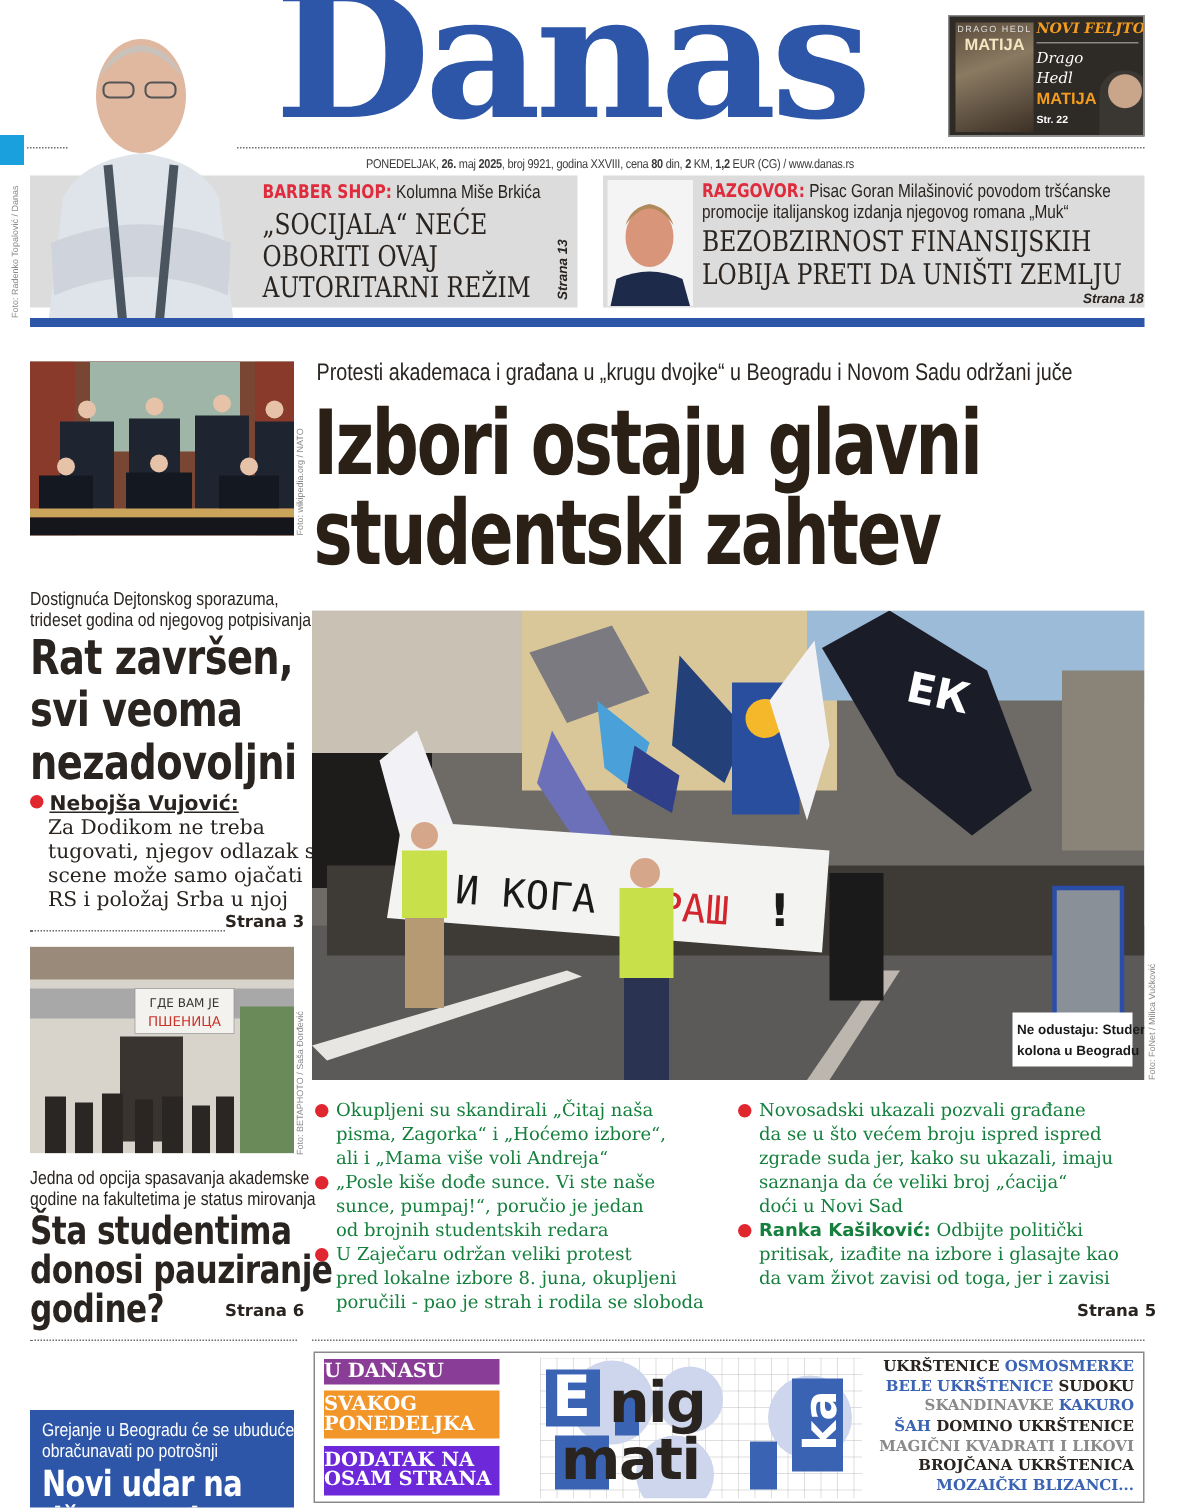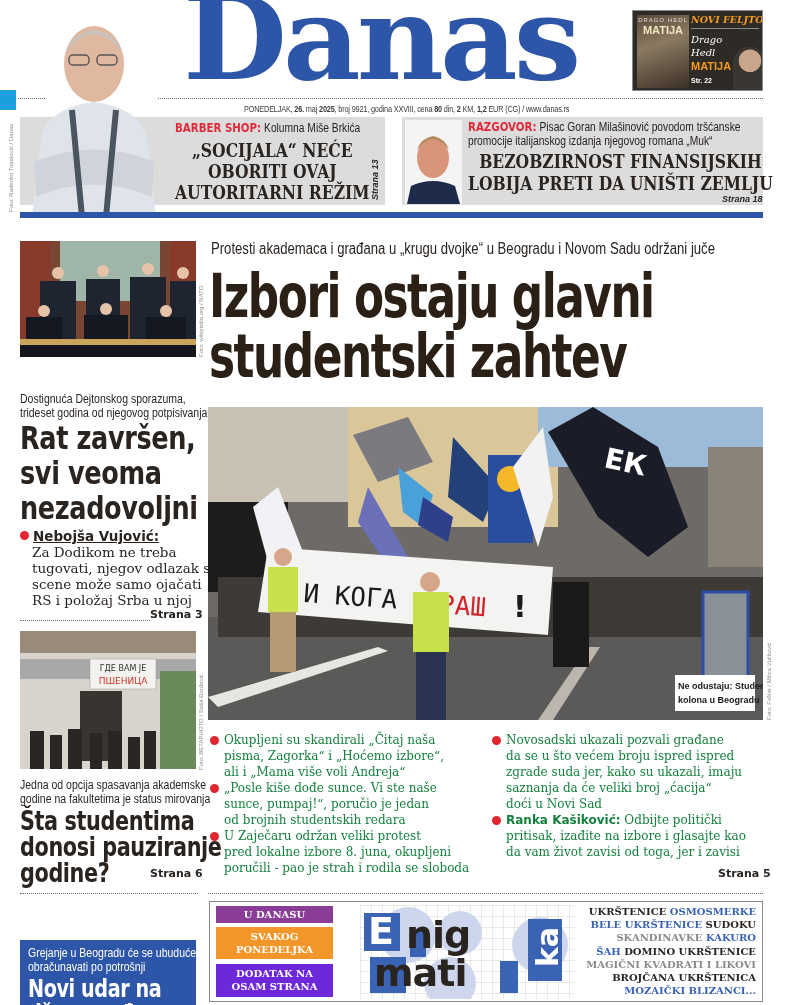--- a/index.html
+++ b/index.html
@@ -20,21 +20,21 @@
   .dateline {
     left: 244px; top: 104px; font-family: "Liberation Sans Narrow", "Liberation Sans", sans-serif;
     font-size: 8.5px; color: #3a3a3a; letter-spacing: -0.2px;
     transform: scaleX(0.86); transform-origin: left center; white-space: nowrap;
   }
   .dateline b { font-weight: bold; }
 
   
   .grey-box { background: #dcdcdc; }
   .kicker-red { color: #e02b3c; font-weight: bold; font-family: "DejaVu Sans", sans-serif; }
-  .serif-head { font-family: "DejaVu Serif", serif; font-weight: bold; color: #2a2420; text-align: center; }
+  .serif-head { font-family: "DejaVu Serif", serif; font-weight: normal; color: #2a2420; }
   .narrow { transform: scaleX(0.82); transform-origin: left top; white-space: nowrap; }
   .strana-it { font-style: italic; font-weight: bold; font-size: 9px; color: #2a2420; }
 
   .person-photo { overflow: hidden; }
   .blue-rule { height: 6px; background: #2d56a8; }
 
   
   .feljton { left: 632px; top: 10px; width: 131px; height: 81px; background: #2e2a26; border: 1px solid #8a8a8a; overflow: hidden; }
   .feljton .book { position: absolute; left: 4px; top: 4px; width: 52px; height: 73px;
     background: linear-gradient(160deg,#5a4a3a 0%,#8a7a62 40%,#3c3026 100%); }
@@ -63,21 +63,21 @@
   .main-head { font-family: "DejaVu Sans", sans-serif; font-weight: bold; color: #2a2016;
     font-size: 60px; line-height: 60px; letter-spacing: -2px; transform: scaleX(0.73); transform-origin: left top; white-space: nowrap; }
 
   .bullets-mid { font-family: "DejaVu Serif", serif; font-size: 12px; line-height: 16px; color: #15803d; }
   .bullets-mid .item { position: relative; padding-left: 14px; }
   .bullets-mid .item .dot { position:absolute; left:0; top:4px; }
 
   
   .blue-box { background: #2d56a8; color: #fff; }
   .enig-frame { border: 1px solid #8a8a8a; }
-  .pill { color: #fff; font-family: "DejaVu Serif", serif; font-weight: bold; font-size: 10px; text-align: center; line-height: 13px; }
+  .pill { color: #fff; font-family: "DejaVu Serif", serif; font-weight: bold; font-size: 13px; text-align: left; line-height: 13px; }
   .puzzle-list { font-family: "DejaVu Serif", serif; font-weight: bold; font-size: 10px; line-height: 13.2px; text-align: right; white-space: nowrap; }
   .c-dark { color: #2a2420; } .c-blue { color: #3b63b3; } .c-grey { color: #8a8a8a; }
   .enig-letter { position:absolute; font-family:"DejaVu Sans",sans-serif; font-weight:bold; font-size:38px; line-height:40px; }
 </style>
 </head>
 <body>
 
 <div class="abs corner-mark"></div>
 <div class="abs logo">Danas</div>
 <div class="abs dotline" style="left:18px;top:98px;width:27px;"></div>

